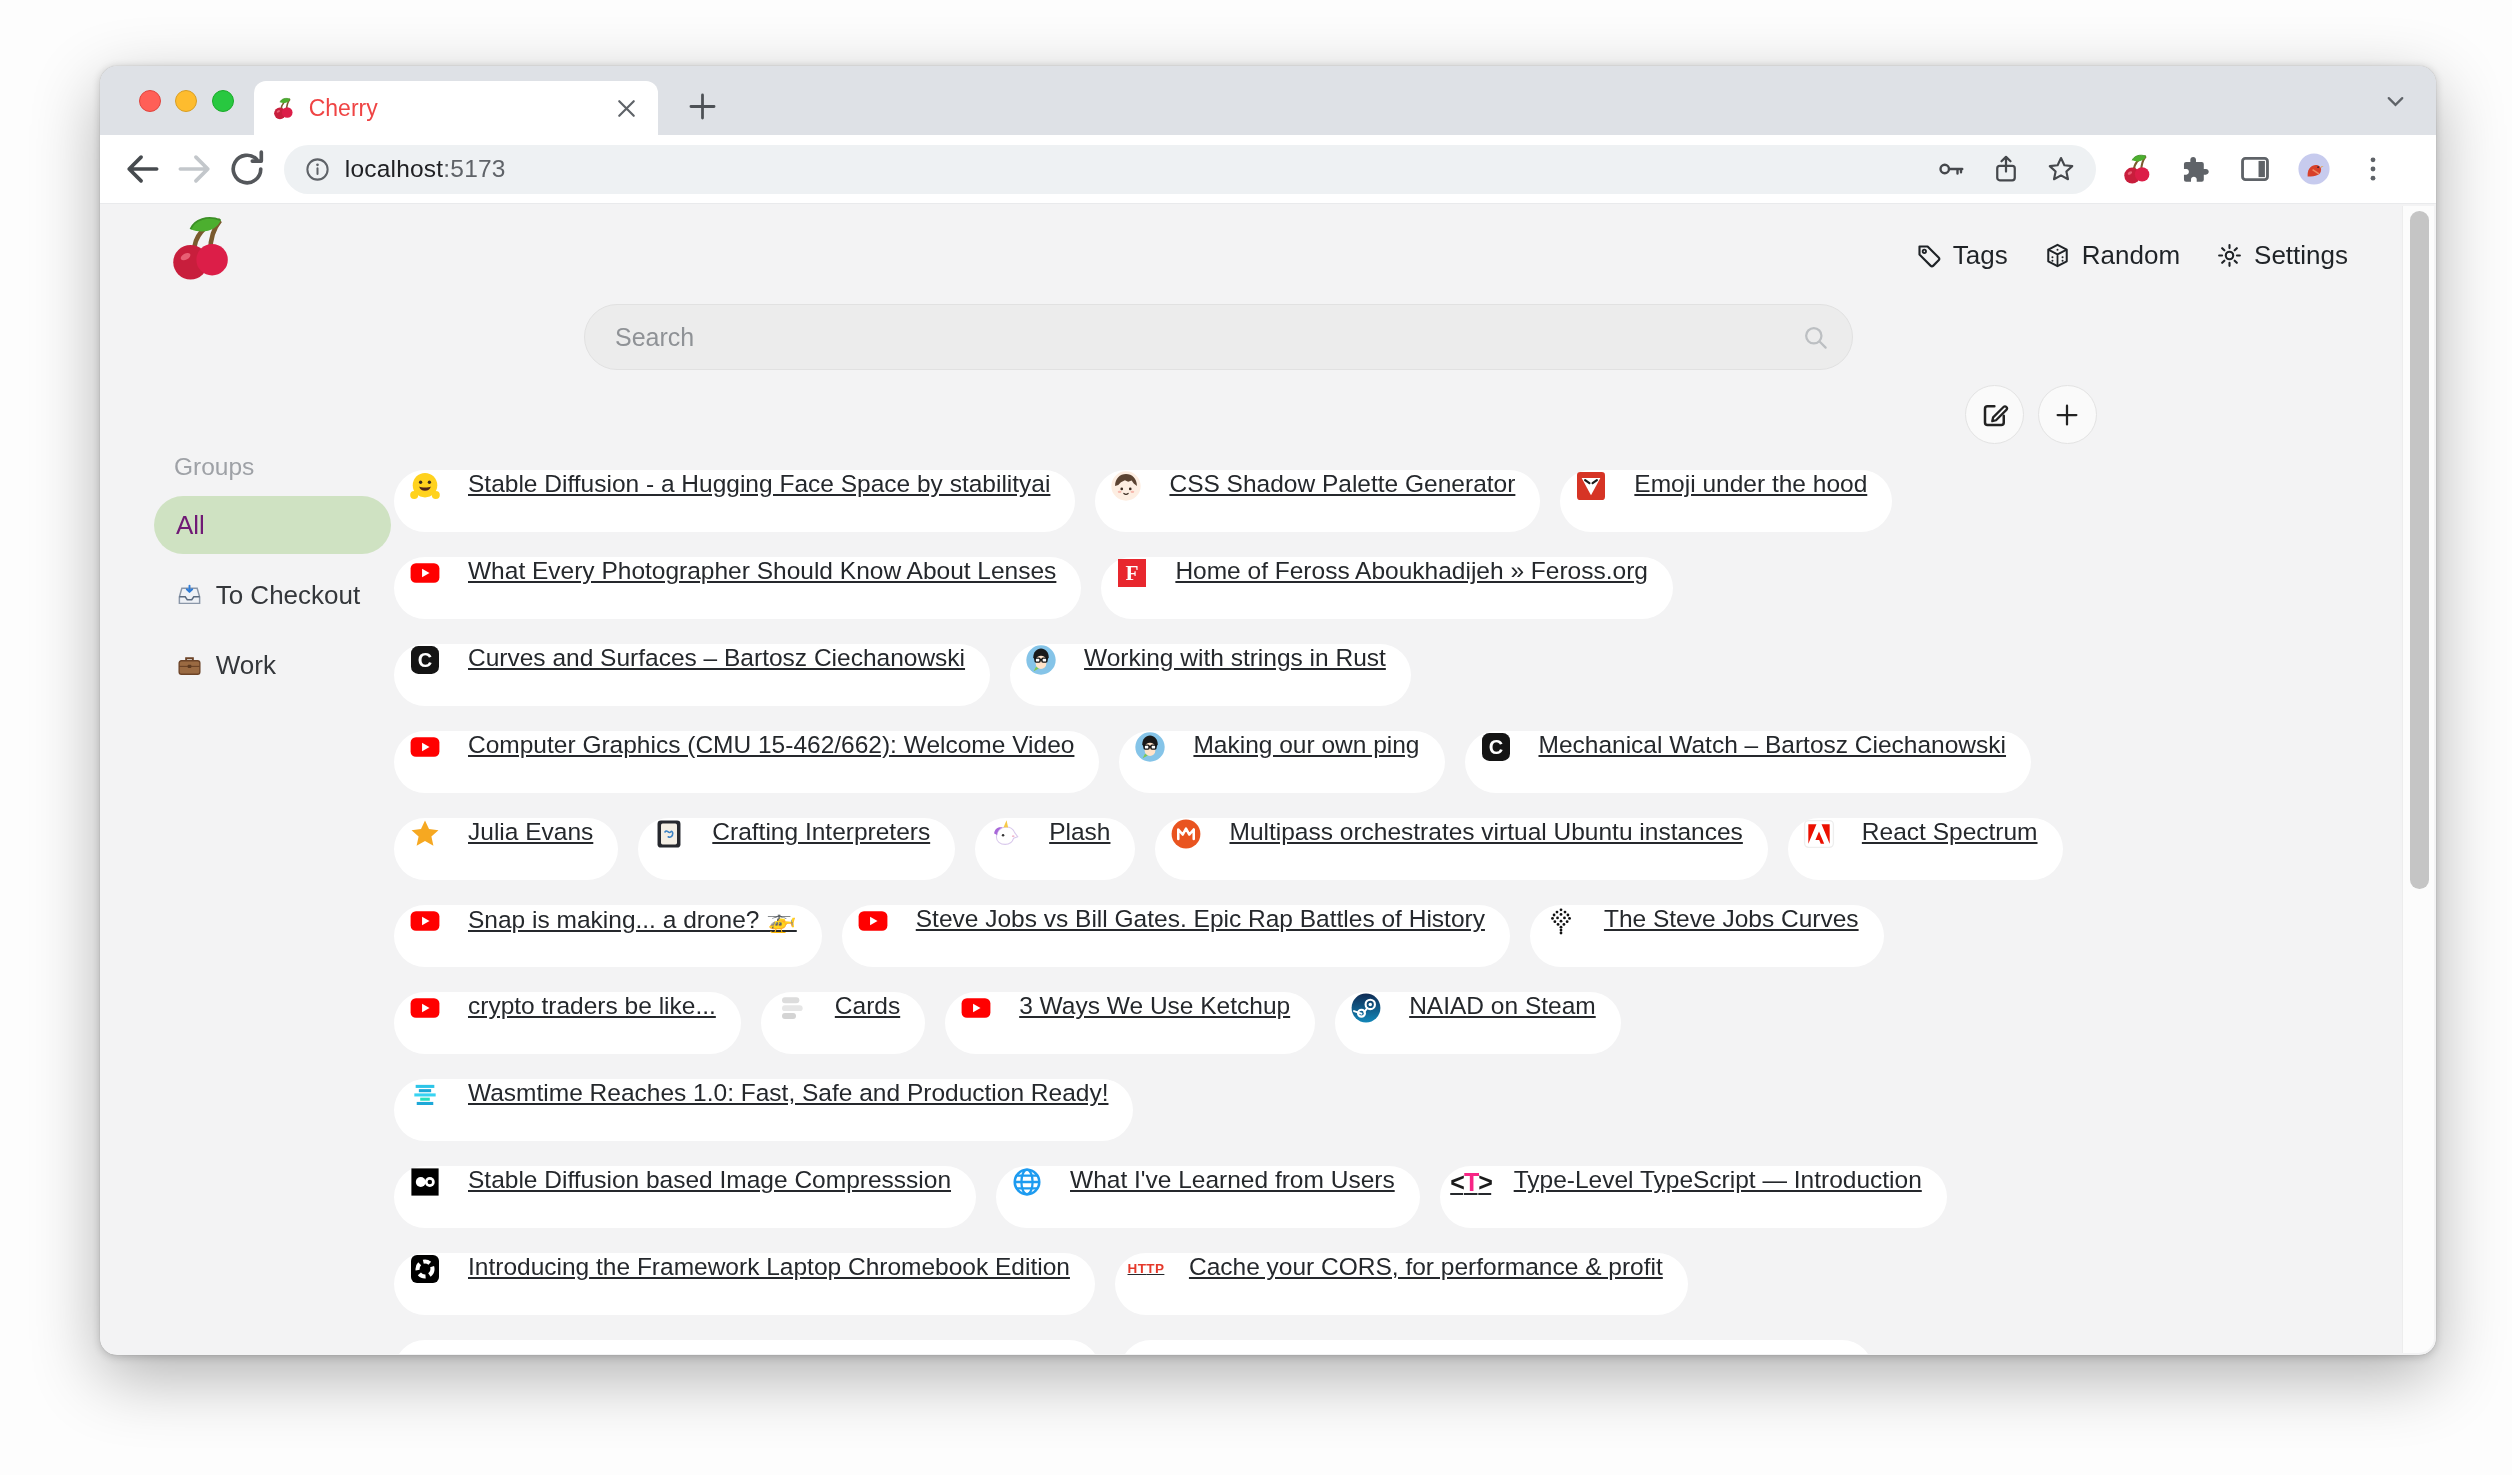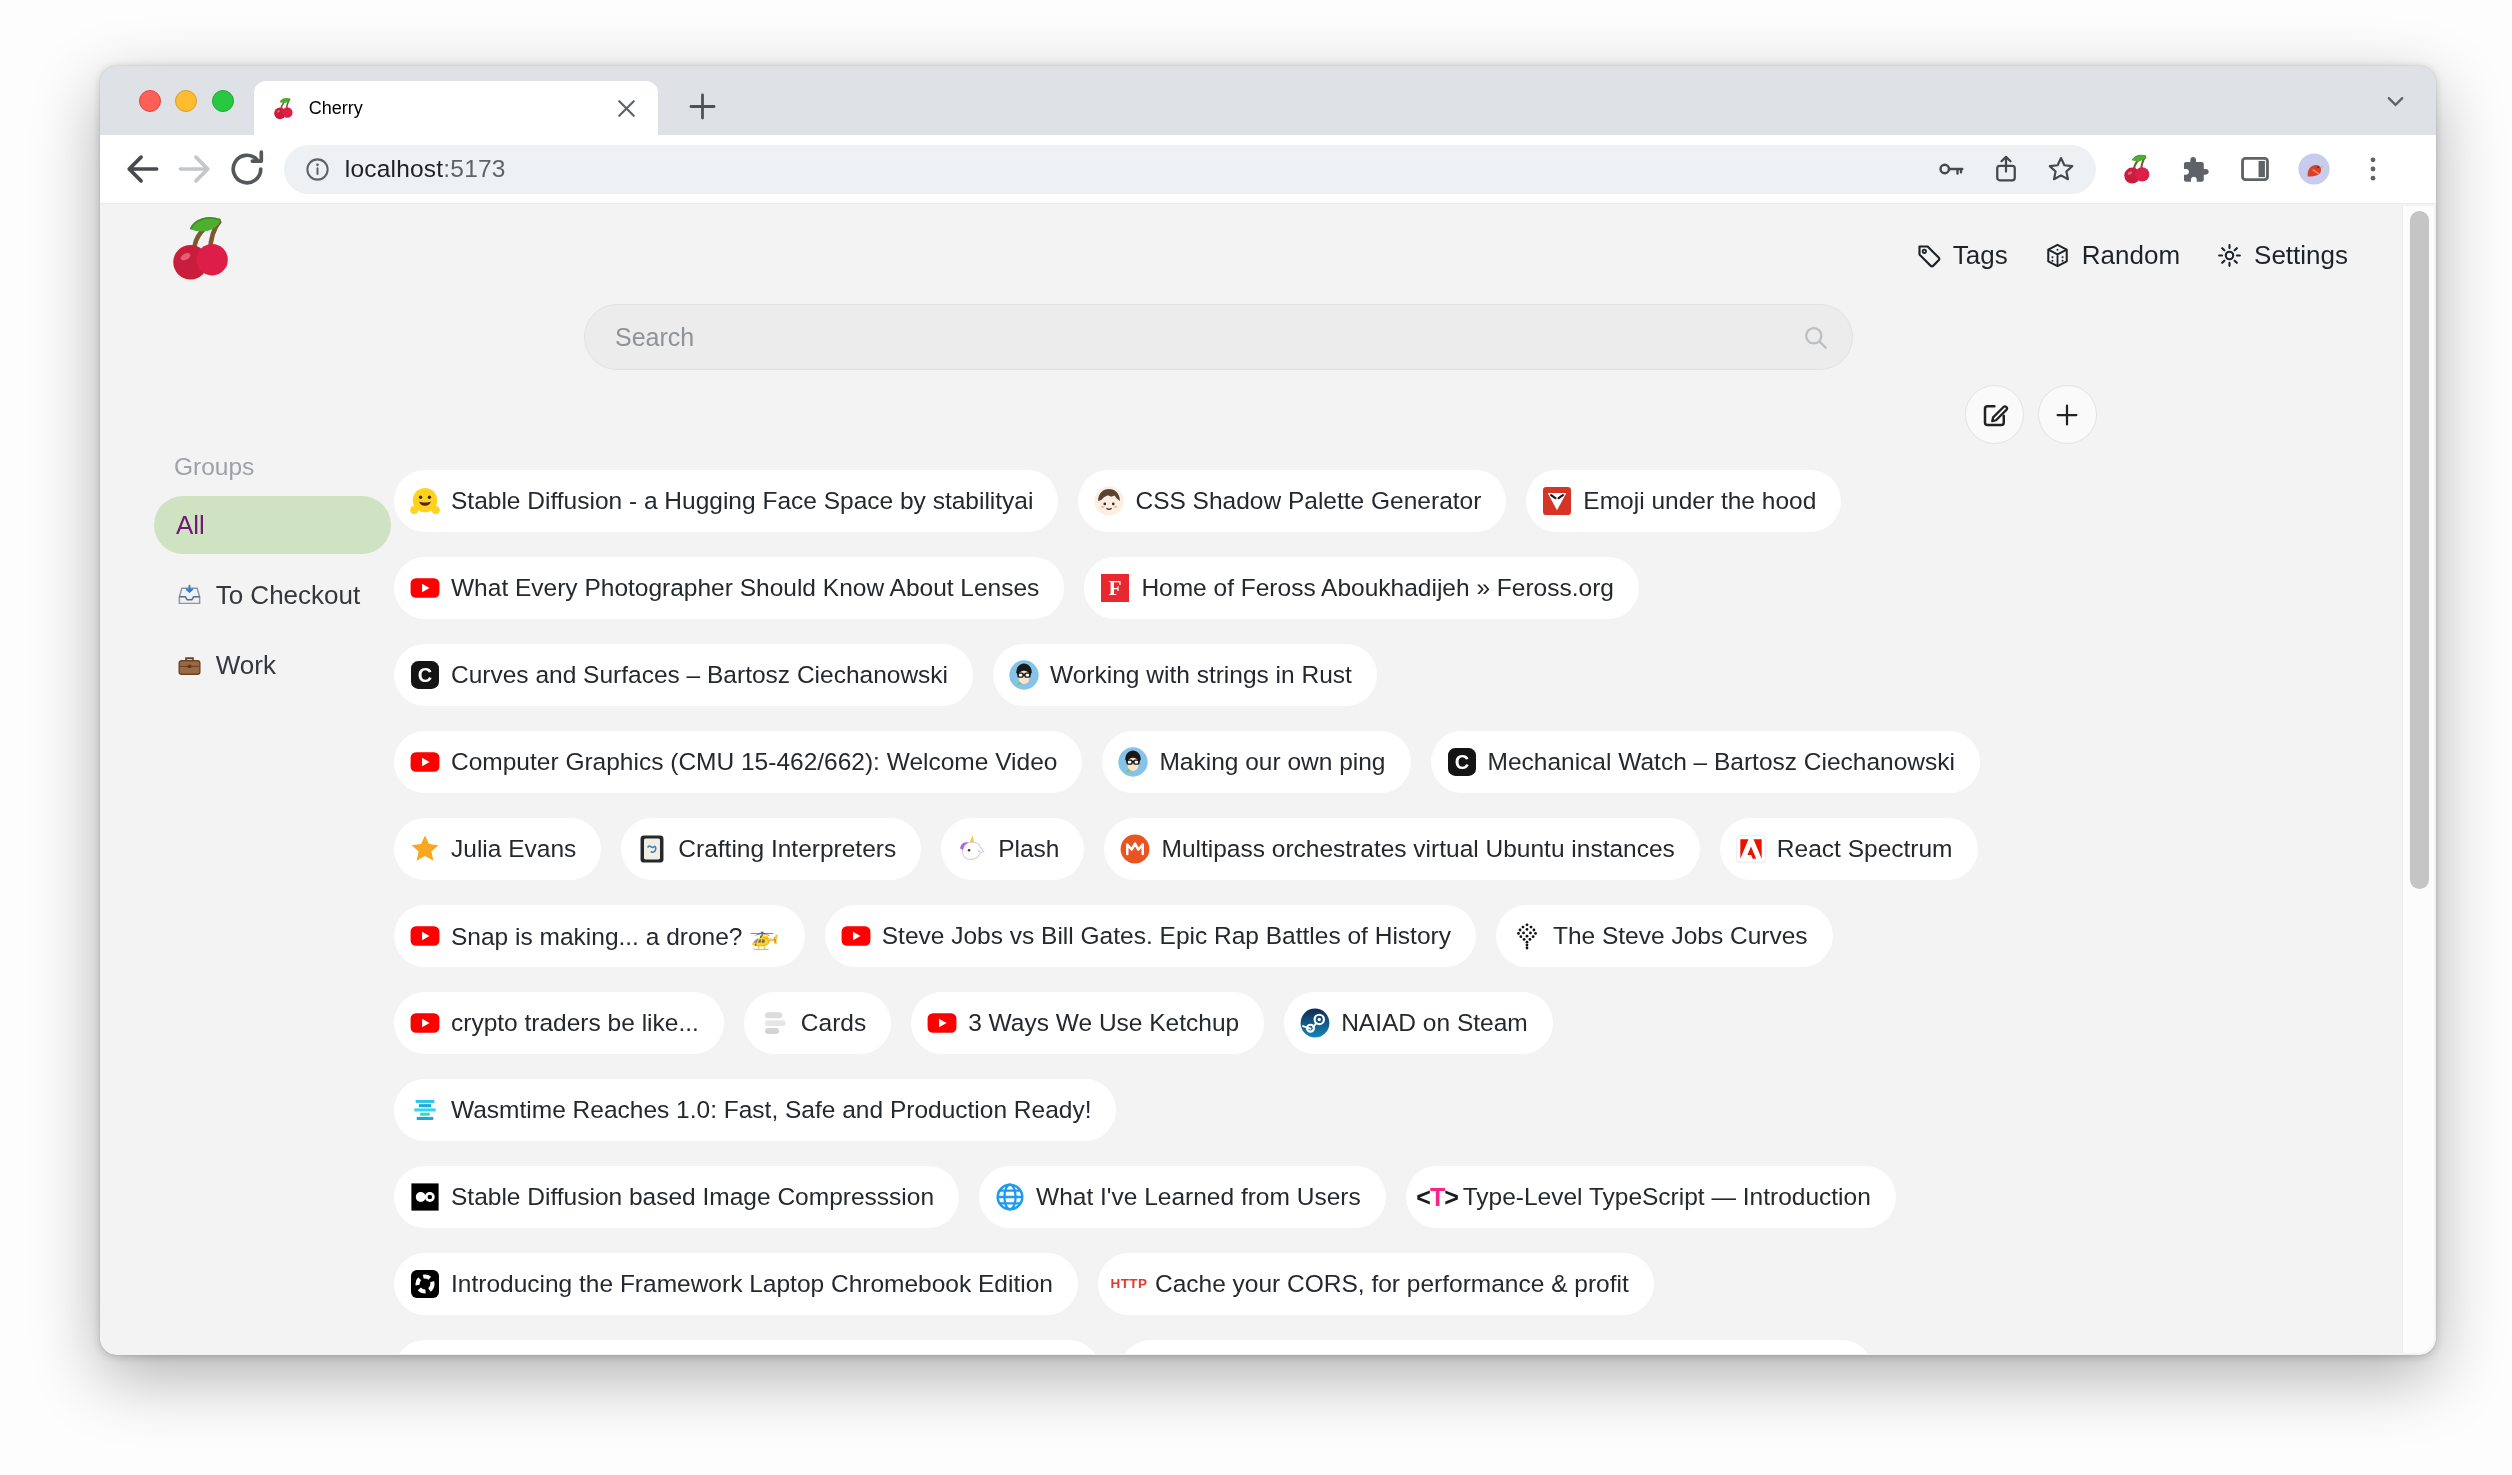--- a/index.html
+++ b/index.html
@@ -13,21 +13,21 @@
   
   .tabstrip { position:relative; height:69px; background:#dee1e6; }
   .traffic { position:absolute; left:39px; top:24px; display:flex; gap:14.4px; }
   .tl { width:22px; height:22px; border-radius:50%; }
   .tl.red{ background:#ff5f57; border:0.8px solid #e0443e;}
   .tl.yellow{ background:#febc2e; border:0.8px solid #d89e24;}
   .tl.green{ background:#28c840; border:0.8px solid #1aab29;}
   .tab { position:absolute; left:154px; bottom:0; width:404px; height:54px; background:#ffffff; border-radius:12px 12px 0 0;
          display:flex; align-items:center; padding:0 17px; }
   .tab .fav { width:25px; height:25px; flex:none; }
-  .tab-title { margin-left:12.7px; font-size:18px; color:#000000; }
+  .tab-title { margin-left:12.7px; font-size:23px; color:#ef4444; }
   .tab-close { margin-left:auto; width:29px; height:29px; display:flex; align-items:center; justify-content:center; color:#5f6368; }
   .newtab { position:absolute; left:584px; bottom:10px; width:37px; height:37px; display:flex; align-items:center; justify-content:center; color:#4d5156; }
   .strip-chevron { position:absolute; right:27px; top:22px; width:27px; height:27px; color:#5f6368; }
 
   
   .toolbar { height:69px; background:#ffffff; display:flex; align-items:center; padding:17px 20px; border-bottom:0.8px solid #e9eaec; }
   .tbtn { width:44px; height:44px; flex:none; display:flex; align-items:center; justify-content:center; margin-right:8.5px; }
   .omnibox { width:1812px; height:49px; flex:none; margin-left:6.8px; background:#eef1f3; border-radius:24.5px; display:flex; align-items:center; padding:0 20px; }
   .omni-url { margin-left:13.5px; font-size:24.5px; color:#202124; letter-spacing:0.2px; }
   .omni-url .port { color:#5f6368; }
@@ -56,22 +56,22 @@
   .fab svg { width:30px; height:30px; }
 
   .sidebar { position:absolute; left:54px; top:249px; width:237px; }
   .sidebar-title { font-size:24.5px; color:#9ea1a6; margin:0 0 15px 20px; }
   .group { display:flex; align-items:center; gap:12.7px; height:58px; padding:0 22px; border-radius:29px; font-size:26px; color:#34373b; margin-bottom:12px; }
   .group.selected { background:#cfe2c2; color:#701a75; }
   .group .gic { width:27px; height:27px; flex:none; }
 
   .bookmarks { position:absolute; left:294px; top:266px; width:1984px; }
   .brow { display:flex; gap:20px; margin-bottom:25px; }
-  .pill { display:inline-flex; align-items:center; gap:10px; height:62px; background:#ffffff; border-radius:31px;
-          padding:0 25px 0 15px; font-size:24.5px; color:#25282c; white-space:nowrap; }
+  .pill { display:inline-flex; align-items:flex-start; gap:27px; height:62px; background:#ffffff; border-radius:31px;
+          padding:0 25px 0 15px; font-size:24.5px; color:#25282c; white-space:nowrap;text-decoration:underline; }
   .pill .fav { width:32px; height:32px; flex:none; display:flex; align-items:center; justify-content:center; }
   .pill.partial-a { width:706px; }
   .pill.partial-b { width:753px; }
 
   .tlts { font-weight:700; font-size:25px; letter-spacing:-1.7px; color:#1b1b1b; }
   .tlts .t { color:#f72585; padding:0 0.8px; }
   .http-icon { display:flex; flex-direction:row; align-items:center; justify-content:center; color:#e5392b; font-weight:800; font-size:13.5px; line-height:12.7px; letter-spacing:0.4px; }
 
   .scrollbar { position:absolute; right:1.7px; top:1.7px; width:32px; height:1147px; background:#fcfcfc; border-left:0.8px solid #ededed; border-radius:0 0 15px 0; }
   .scroll-thumb { position:absolute; left:6.8px; top:5px; width:18.6px; height:678px; background:#c5c5c5; border-radius:9.3px; }

